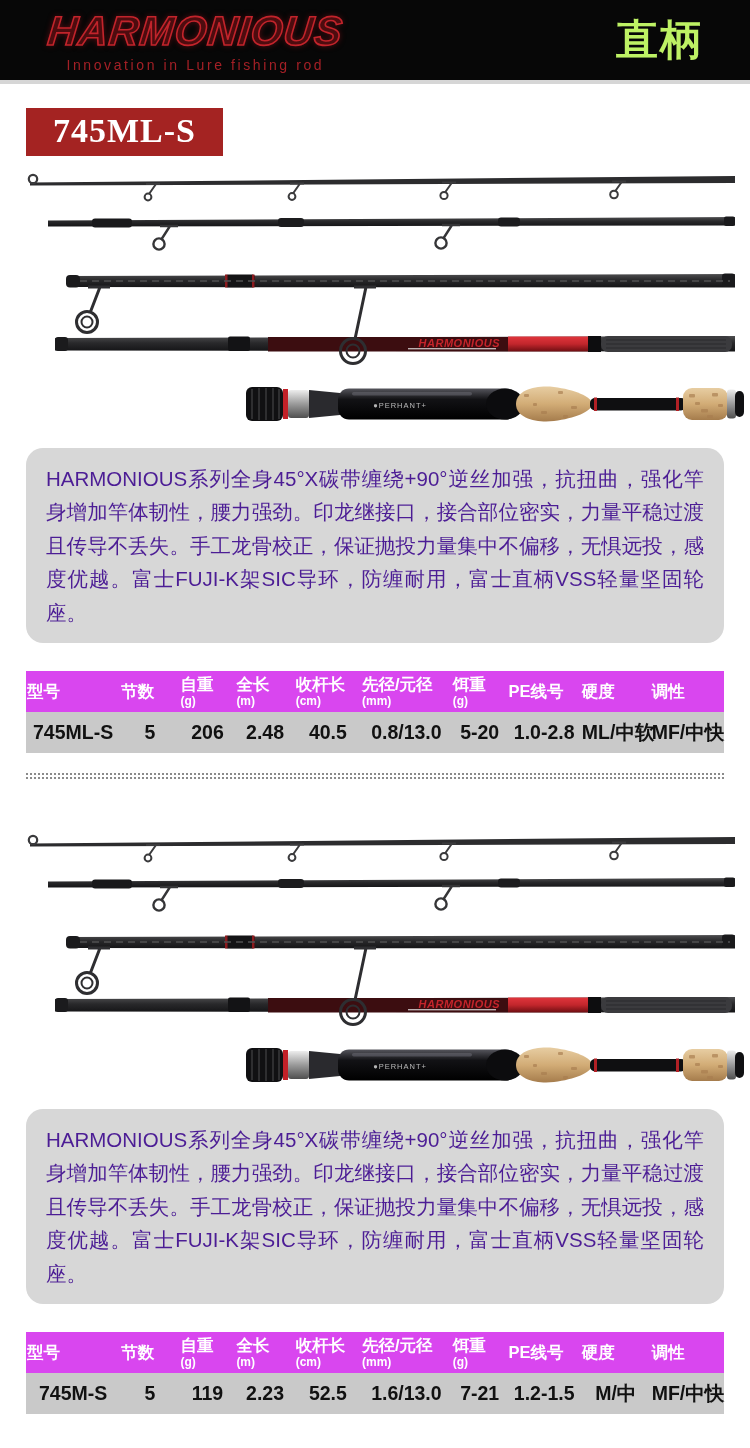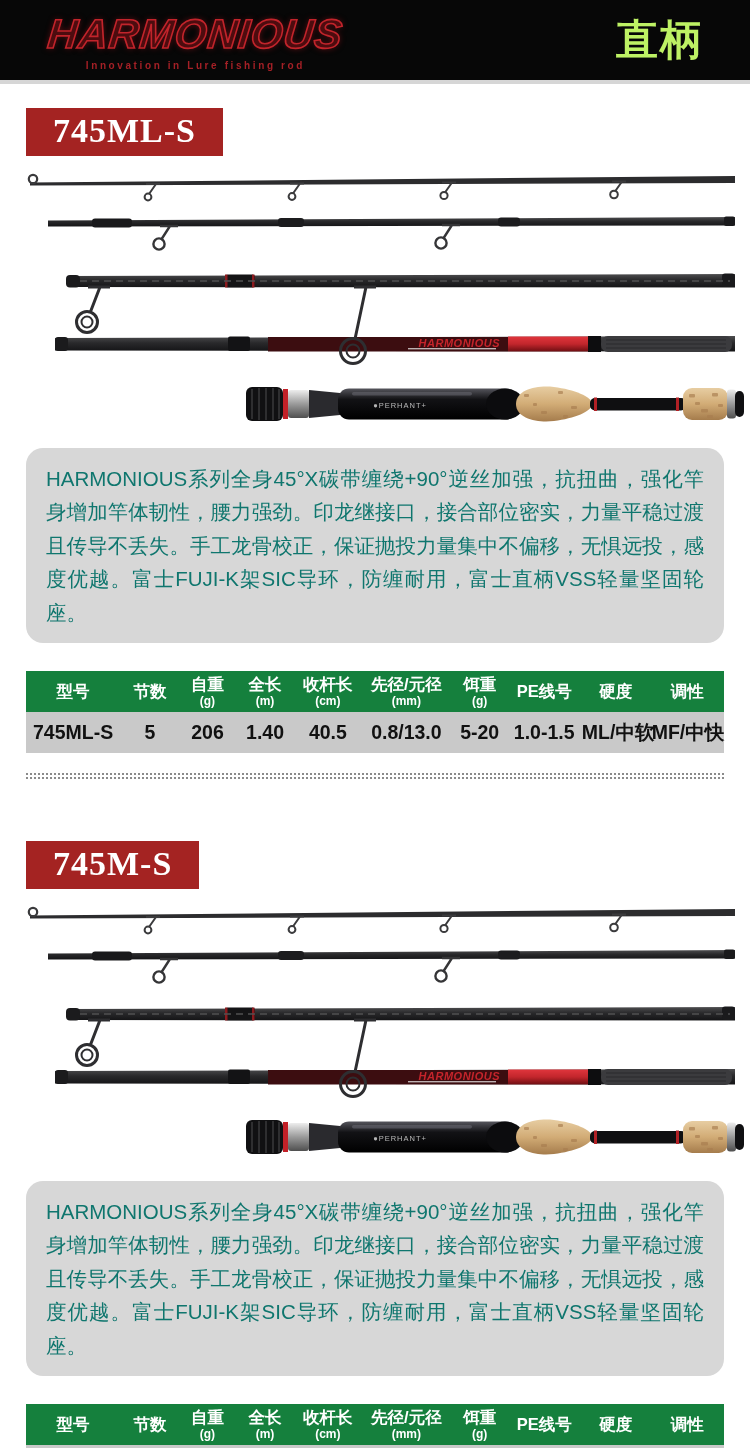--- a/index.html
+++ b/index.html
@@ -22,49 +22,49 @@
     font-style:italic; font-weight:bold;
     font-size:41px; line-height:1; letter-spacing:1px;
     color:#4d0c0f;
     -webkit-text-stroke:1.6px #c2242b;
     text-shadow:0 0 6px rgba(180,20,30,.55);
     transform:skewX(-6deg);
     white-space:nowrap;
   }
   .logo-tagline {
     margin-top:5px;
-    font-size:10px; font-weight:bold; letter-spacing:2.6px;
+    font-size:14px; font-weight:normal; letter-spacing:2.6px;
     color:#a42026; white-space:nowrap;
   }
   .category-label {
     font-size:42px; font-weight:bold; color:#bef264; letter-spacing:2px;
   }
   
   .page-main { padding:0 26px; }
   .model-badge {
     display:inline-block; margin-top:24px;
     background:#a42322; color:#ffffff;
     font-family:"Liberation Serif","DejaVu Serif",serif;
     font-weight:bold; font-size:34px; letter-spacing:1px;
     padding:4px 27px 6px;
   }
   .rod-figure { display:block; width:750px; height:280px; margin:4px 0 0 -26px; }
   .desc-box {
     margin-top:8px;
     background:#d7d7d7; border-radius:17px;
     padding:14px 20px;
-    font-size:20.5px; line-height:1.63; color:#0f766e;
+    font-size:20.5px; line-height:1.63; color:#4c1d95;
     text-align:justify;
   }
   
   .spec-table { width:100%; border-collapse:collapse; margin-top:28px; table-layout:fixed; }
   .spec-table th {
-    background:#15803d; color:#ffffff;
+    background:#d946ef; color:#ffffff;
     font-size:16.5px; font-weight:bold;
-    height:41px; padding:2px 1px; text-align:center; vertical-align:middle;
+    height:41px; padding:2px 1px; text-align:left; vertical-align:middle;
     line-height:1.1;
   }
   .spec-table th .unit { display:block; font-size:12px; font-weight:bold; margin-top:1px; }
   .spec-table th .unit:empty { display:none; }
   .spec-table td {
     background:#c9c9c9; color:#111;
     font-size:19.5px; font-weight:bold;
     height:41px; text-align:center; vertical-align:middle;
     padding:2px 1px; white-space:nowrap;
   }
@@ -239,36 +239,35 @@
           <th><span>PE线号</span></th>
           <th><span>硬度</span></th>
           <th><span>调性</span></th>
         </tr>
       </thead>
       <tbody>
         <tr>
           <td>745ML-S</td>
           <td>5</td>
           <td>206</td>
-          <td>1.40</td>
+          <td>2.48</td>
           <td>40.5</td>
           <td>0.8/13.0</td>
           <td>5-20</td>
-          <td>1.0-1.5</td>
+          <td>1.0-2.8</td>
           <td>ML/中软</td>
           <td>MF/中快</td>
         </tr>
       </tbody>
     </table>
 
     <div class="dotted-sep"></div>
   </section>
 
   <section class="section-block">
-    <div class="model-badge">745M-S</div>
 
     <svg class="rod-figure" viewBox="0 0 750 280">
       <use href="#rod-art"></use>
     </svg>
 
     <p class="desc-box">HARMONIOUS系列全身45°X碳带缠绕+90°逆丝加强，抗扭曲，强化竿身增加竿体韧性，腰力强劲。印龙继接口，接合部位密实，力量平稳过渡且传导不丢失。手工龙骨校正，保证抛投力量集中不偏移，无惧远投，感度优越。富士FUJI-K架SIC导环，防缠耐用，富士直柄VSS轻量坚固轮座。</p>
 
     <table class="spec-table">
       <colgroup>
         <col style="width:13.5%">

